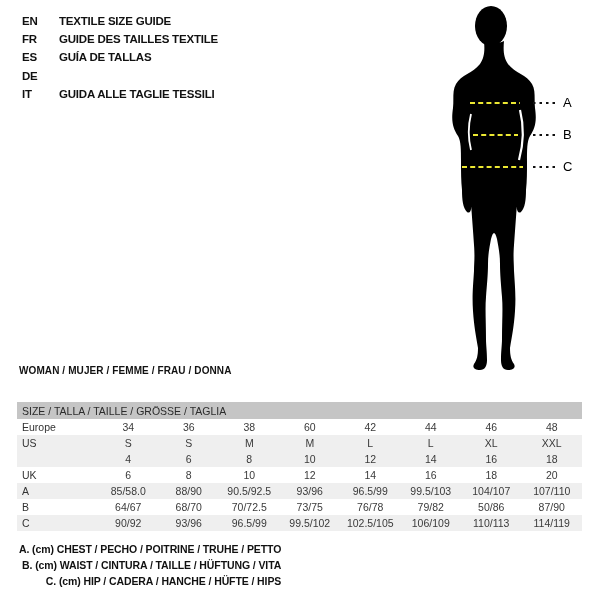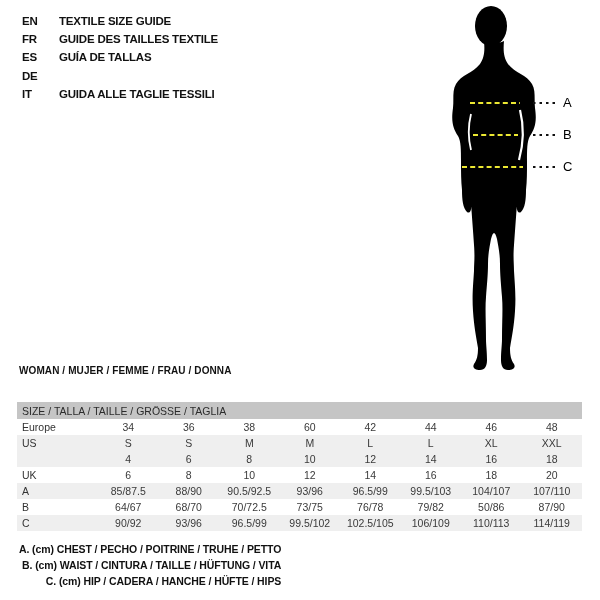--- a/index.html
+++ b/index.html
@@ -177,21 +177,21 @@
           <td>8</td>
           <td>10</td>
           <td>12</td>
           <td>14</td>
           <td>16</td>
           <td>18</td>
           <td>20</td>
         </tr>
         <tr style="background: rgb(239, 239, 239);">
           <td class="rowlabel">A</td>
-          <td>85/87.5</td>
+          <td>85/58.0</td>
           <td>88/90</td>
           <td>90.5/92.5</td>
           <td>93/96</td>
           <td>96.5/99</td>
           <td>99.5/103</td>
           <td>104/107</td>
           <td>107/110</td>
         </tr>
         <tr>
           <td class="rowlabel">B</td>

